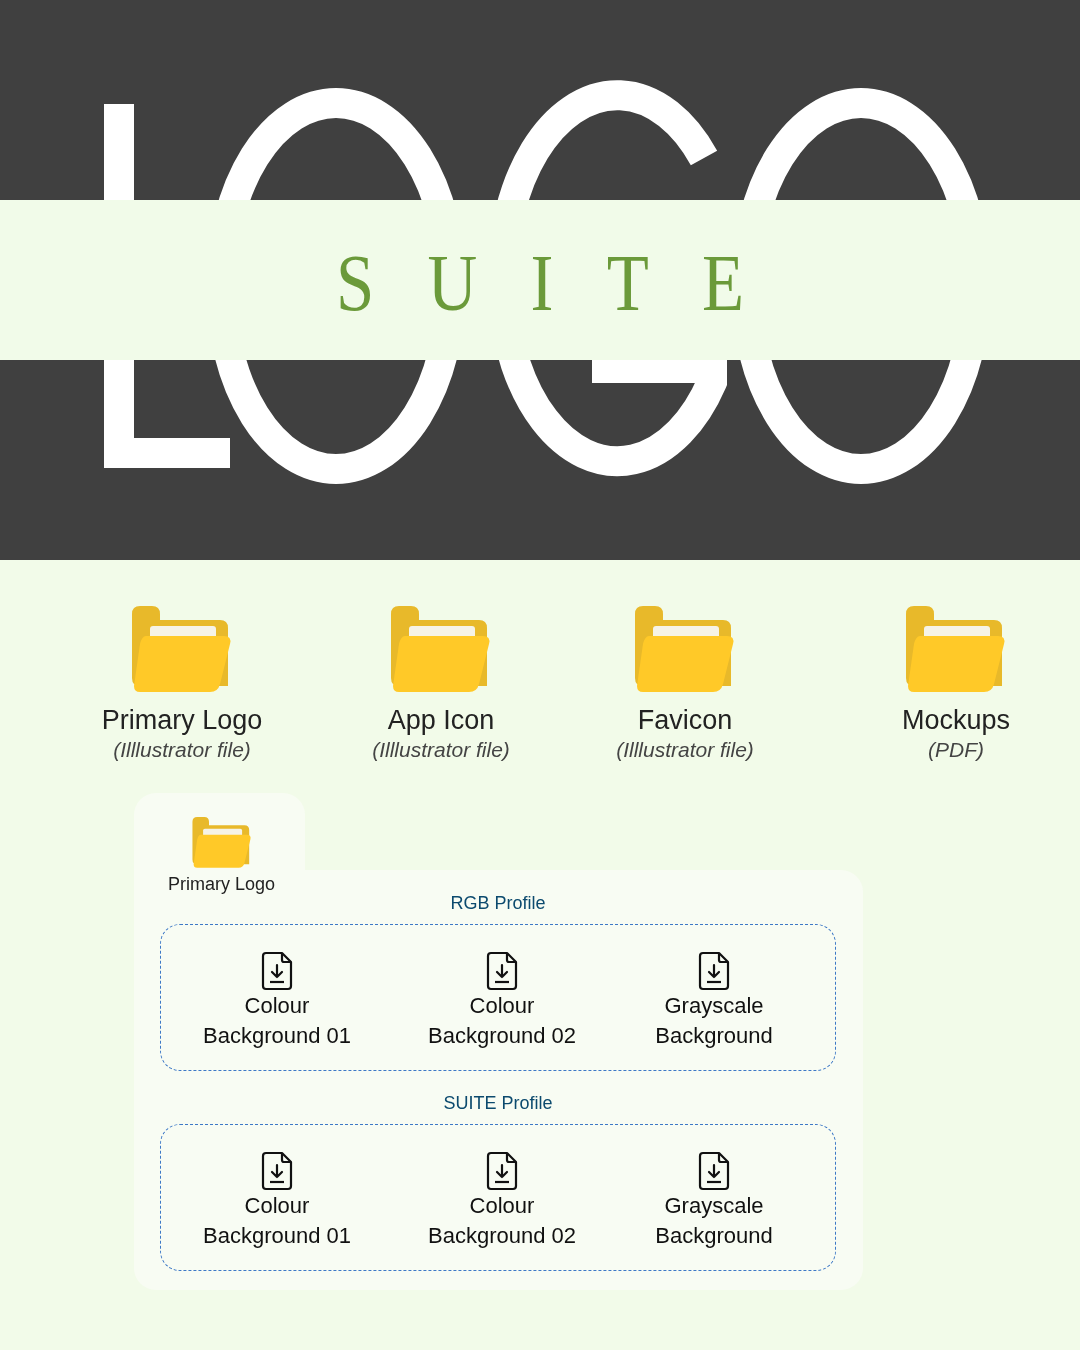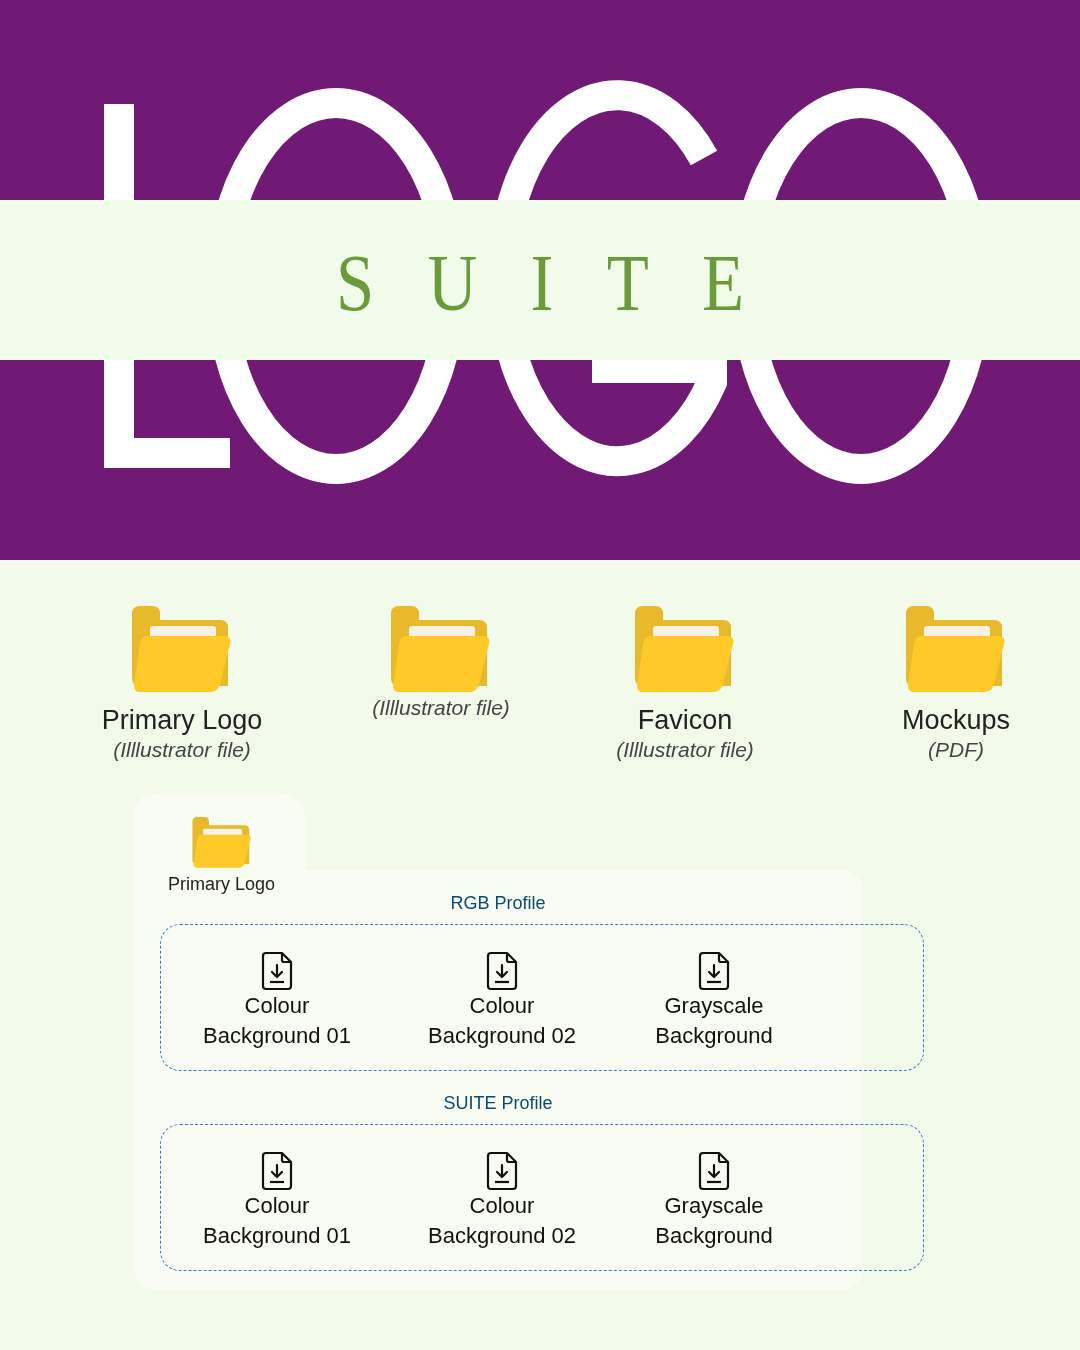--- a/index.html
+++ b/index.html
@@ -1,38 +1,38 @@
 <!DOCTYPE html>
 <html><head>
 <meta charset="utf-8">
 <style>
   * { box-sizing: border-box; margin: 0; padding: 0; }
   html, body { width: 1080px; height: 1350px; overflow: hidden; }
   body { background: #f2fbe9; font-family: "Liberation Sans", "DejaVu Sans", sans-serif; position: relative; color: #222; }
 
-  .hero { position: absolute; left: 0; top: 0; width: 1080px; height: 560px; background: #701a75; overflow: hidden; }
+  .hero { position: absolute; left: 0; top: 0; width: 1080px; height: 560px; background: #404040; overflow: hidden; }
   .hero svg.logo-word { position: absolute; left: 0; top: 0; }
   .suite-band { position: absolute; left: 0; top: 200px; width: 1080px; height: 160px; background: #f1fbe9; }
   .suite-text { position: absolute; left: 0; top: 238px; width: 1080px; text-align: center;
     font-family: "Liberation Serif", "DejaVu Serif", serif; font-size: 80px; color: #6b9a3a;
     letter-spacing: 62px; padding-left: 62px; line-height: 90px; transform: scaleX(0.86); }
 
   .folder-row { position: absolute; top: 600px; left: 0; width: 1080px; height: 170px; }
   .folder-item { position: absolute; top: 0; width: 240px; text-align: center; }
   .folder-item .ficon { display: block; margin: 6px auto 0; width: 100px; height: 88px; }
   .folder-title { font-size: 27px; color: #222; margin-top: 10px; line-height: 32px; }
   .folder-sub { font-size: 21px; color: #444; line-height: 28px; font-style: italic; }
 
   .panel-tab { position: absolute; left: 134px; top: 793px; width: 171px; height: 110px; background: #f8fcf3; border-radius: 22px 22px 0 0; }
   .panel { position: absolute; left: 134px; top: 870px; width: 729px; height: 420px; background: #f8fcf3; border-radius: 0 22px 22px 22px; }
   .tab-icon { position: absolute; left: 192px; top: 817px; width: 60px; height: 52px; }
   .tab-label { position: absolute; left: 134px; top: 874px; width: 175px; text-align: center; font-size: 18px; color: #222; }
 
   .profile-label { position: absolute; left: 160px; width: 676px; text-align: center; font-size: 18px; color: #0c4a6e; }
-  .profile-box { position: absolute; left: 160px; width: 764px; height: 147px; border: 1.5px dashed #3d78c6; border-radius: 20px; padding-left: 29px; }
+  .profile-box { position: absolute; left: 160px; width: 676px; height: 147px; border: 1.5px dashed #3d78c6; border-radius: 20px; padding-left: 29px; }
   .file-item { position: absolute; top: 26px; width: 220px; text-align: center; }
   .file-item svg { display: block; margin: 0 auto; }
   .file-line { font-size: 22px; color: #111; line-height: 30px; }
 </style>
 </head>
 <body>
 
 <div class="hero">
   <svg class="logo-word" width="1080" height="560" viewBox="0 0 1080 560">
 
@@ -60,20 +60,21 @@
     <div class="folder-title">Primary Logo</div>
     <div class="folder-sub">(Illlustrator file)</div>
   </div>
 
   <div class="folder-item" style="left:321px;">
     <svg class="ficon" viewBox="0 0 100 88">
       <path d="M8 0 H20 Q28 0 28 8 V14 H88 Q96 14 96 22 V80 H8 Q0 80 0 72 V8 Q0 0 8 0 Z" fill="#e8b92a"></path>
       <rect x="18" y="20" width="66" height="14" rx="3" fill="#f6f3e6"></rect>
       <path d="M14 30 H92 Q100 30 98 38 L88 78 Q86 86 78 86 H8 Q2 86 2 80 L8 38 Q10 30 14 30 Z" fill="#ffc928"></path>
     </svg>
+    <div class="folder-title">App Icon</div>
     <div class="folder-sub">(Illlustrator file)</div>
   </div>
 
   <div class="folder-item" style="left:565px;">
     <svg class="ficon" viewBox="0 0 100 88">
       <path d="M8 0 H20 Q28 0 28 8 V14 H88 Q96 14 96 22 V80 H8 Q0 80 0 72 V8 Q0 0 8 0 Z" fill="#e8b92a"></path>
       <rect x="18" y="20" width="66" height="14" rx="3" fill="#f6f3e6"></rect>
       <path d="M14 30 H92 Q100 30 98 38 L88 78 Q86 86 78 86 H8 Q2 86 2 80 L8 38 Q10 30 14 30 Z" fill="#ffc928"></path>
     </svg>
     <div class="folder-title">Favicon</div>

